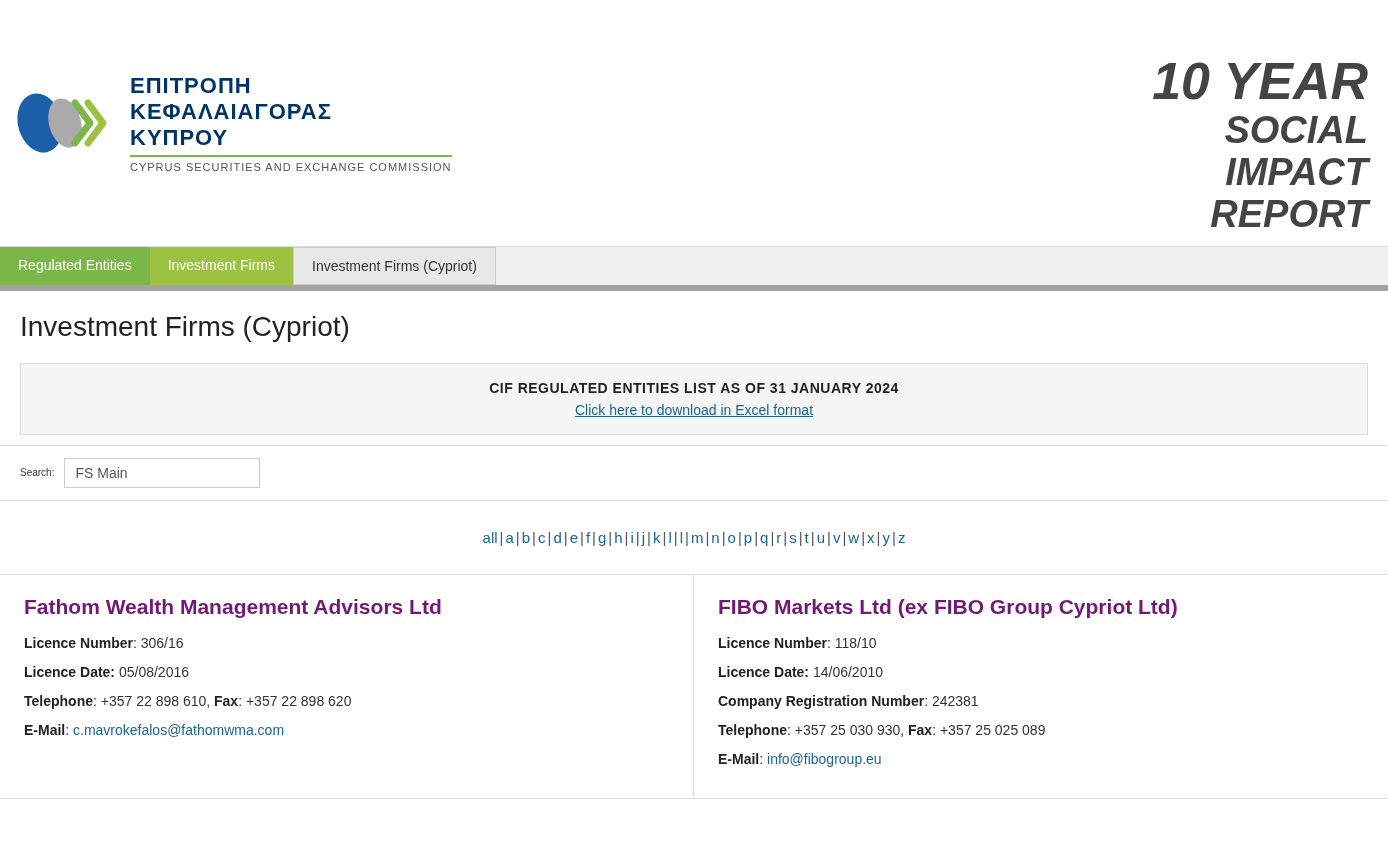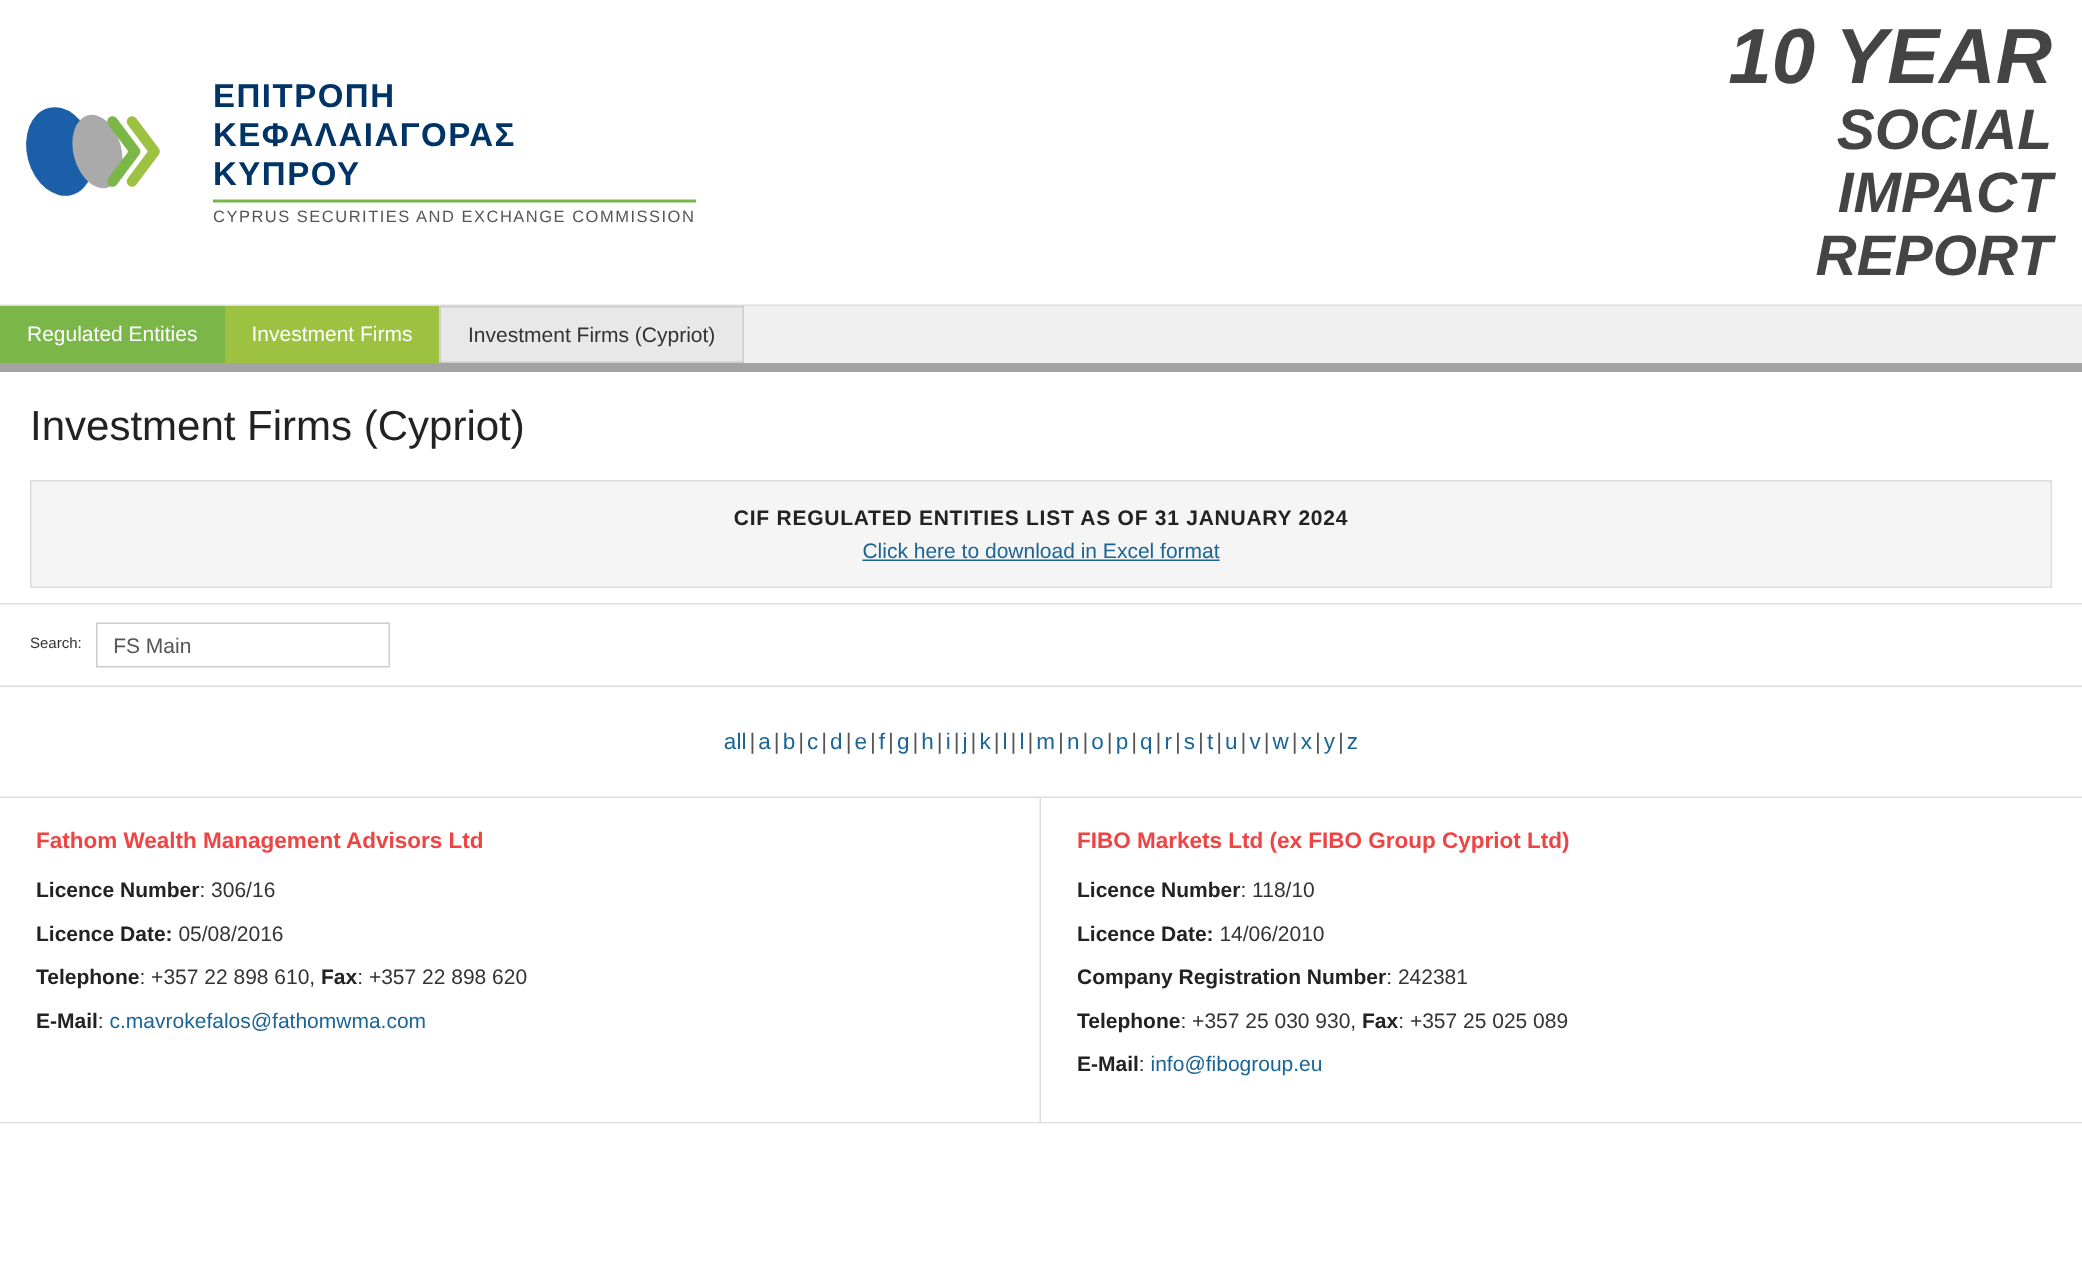--- a/index.html
+++ b/index.html
@@ -1,26 +1,26 @@
 <!DOCTYPE html>
 <html><head>
   <meta charset="utf-8">
   <style>
     * { margin: 0; padding: 0; box-sizing: border-box; }
     body { font-family: Arial, sans-serif; font-size: 14px; color: #333; background: #fff; }
 
     
     .header { display: flex; justify-content: space-between; align-items: center; padding: 10px 20px 10px 10px; border-bottom: 1px solid #ddd; }
-    .logo-area { display: flex; align-items: center; gap: 22px; }
+    .logo-area { display: flex; align-items: center; gap: 10px; }
     .logo-svg { width: 110px; height: 90px; }
     .logo-text { display: flex; flex-direction: column; }
     .logo-title { font-size: 22px; font-weight: bold; color: #003366; letter-spacing: 1px; }
     .logo-subtitle { font-size: 11px; color: #555; letter-spacing: 1px; margin-top: 4px; border-top: 2px solid #7ab648; padding-top: 4px; }
 
-    .social-impact { text-align: right; }
+    .social-impact { text-align: right; margin-top: 43px; }
     .social-impact-text { font-size: 38px; font-weight: 900; color: #444; line-height: 1.1; font-style: italic; font-family: 'Arial Black', Arial, sans-serif; }
     .social-impact-text .year { font-size: 52px; }
 
     
     .nav-tabs { display: flex; background: #f0f0f0; border-bottom: 6px solid #a3a3a3; }
     .nav-tab { padding: 10px 18px; font-size: 14px; cursor: pointer; border: none; text-decoration: none; }
     .nav-tab-green { background: #7ab648; color: #fff; }
     .nav-tab-olive { background: #9dc242; color: #fff; }
     .nav-tab-light { background: #e8e8e8; color: #333; border: 1px solid #ccc; }
 
@@ -39,21 +39,21 @@
 
     
     .alpha-nav { text-align: center; padding: 18px 10px; font-size: 15px; color: #1a6496; }
     .alpha-nav a { color: #1a6496; text-decoration: none; margin: 0 1px; }
     .alpha-nav .sep { color: #555; margin: 0 1px; }
 
     
     .cards-grid { display: grid; grid-template-columns: 1fr 1fr; gap: 0; margin: 10px 0 0 0; border-top: 1px solid #ddd; }
     .card { padding: 20px 24px; border-right: 1px solid #ddd; border-bottom: 1px solid #ddd; }
     .card:nth-child(even) { border-right: none; }
-    .card-title { font-size: 15px; font-weight: bold; color: #ef4444; margin-bottom: 14px; cursor: pointer; }
+    .card-title { font-size: 21px; font-weight: bold; color: #701a75; margin-bottom: 14px; cursor: pointer; }
     .card-row { margin-bottom: 8px; font-size: 14px; color: #333; line-height: 1.5; }
     .card-row strong { font-weight: bold; color: #222; }
     .card-row a { color: #1a6496; text-decoration: none; }
   </style>
 </head>
 <body>
 
 <div class="header">
   <div class="logo-area">
 

